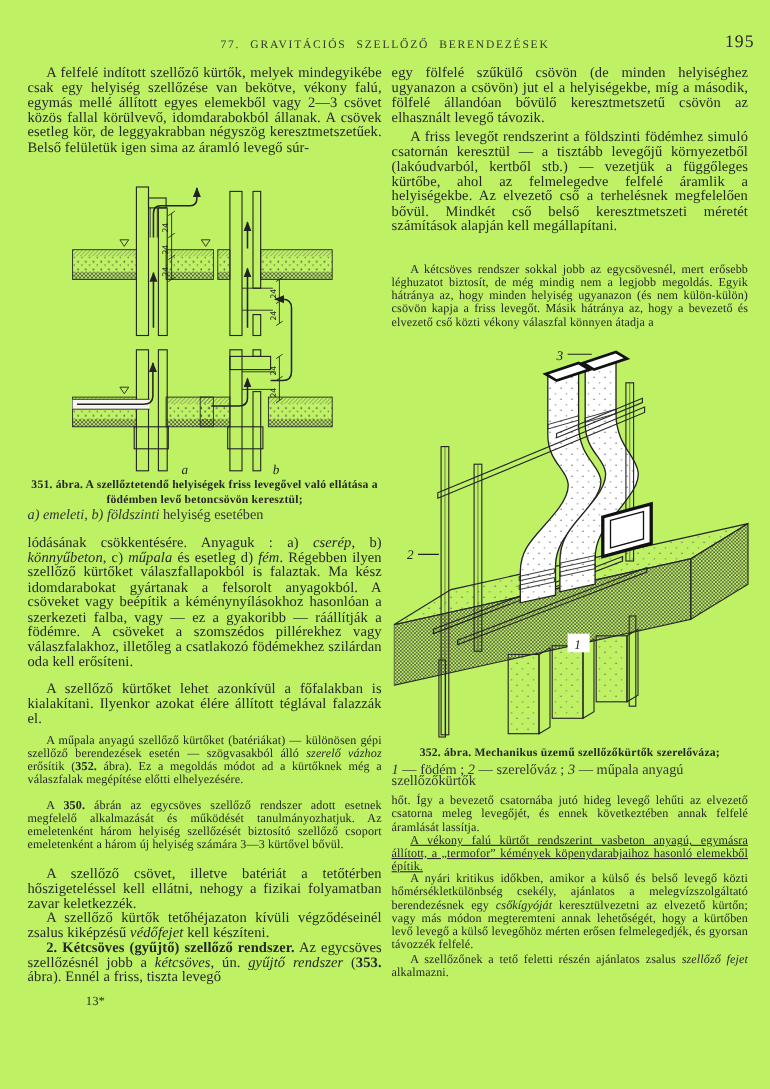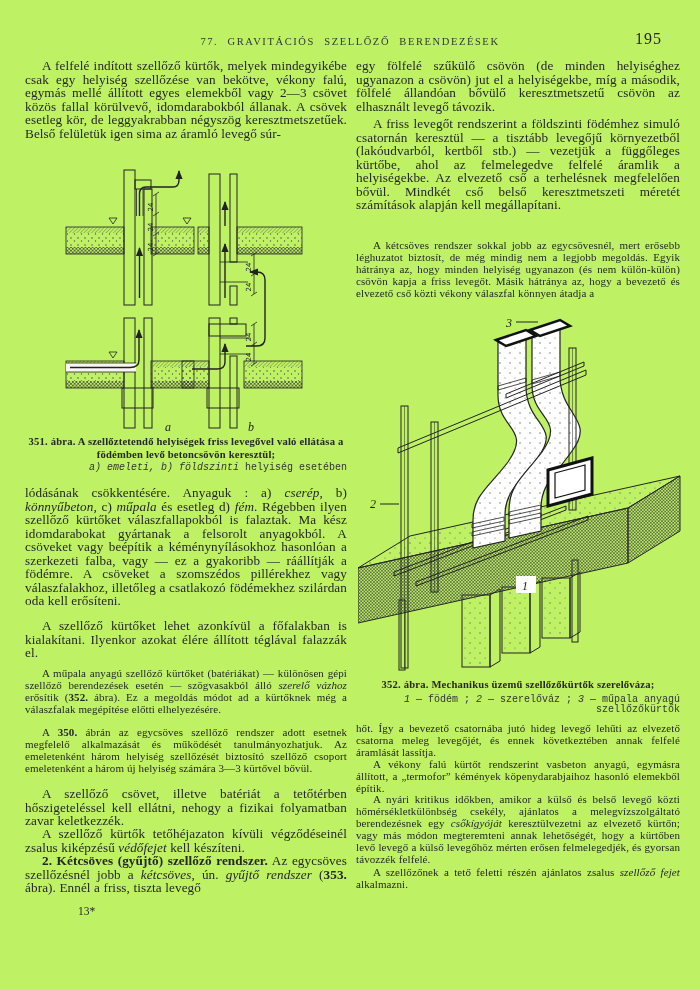--- a/index.html
+++ b/index.html
@@ -3,24 +3,24 @@
 <meta charset="utf-8">
 <style>
   html,body{margin:0;padding:0;}
   body{background:#e9e8e4;}
   .page{position:relative;width:700px;height:990px;margin:0 auto;background:#bef264;
         font-family:"Liberation Serif","DejaVu Serif",serif;color:#262626;overflow:hidden;}
   .t{position:absolute;text-align:justify;font-size:13.2px;line-height:13.5px;letter-spacing:0.1px;}
   .t.ind{text-indent:17px;}
   .sm{font-size:11px;line-height:11.9px;}
   .cap{position:absolute;text-align:center;font-weight:bold;font-size:10.6px;line-height:13px;letter-spacing:0.2px;}
-  .subcap{position:absolute;text-align:right;font-size:10px;line-height:10px;color:#333;font-family:Liberation Mono, monospace;}
+  .subcap{position:absolute;text-align:left;font-size:13px;line-height:10px;color:#333;}
   .hdr{position:absolute;top:36px;left:0;width:700px;text-align:center;font-size:10.5px;
        letter-spacing:1.6px;word-spacing:5px;color:#353535;}
-  .pageno{position:absolute;top:30px;right:38px;font-size:16px;letter-spacing:1px;color:#262626;}
+  .pageno{position:absolute;top:30px;right:14px;font-size:16px;letter-spacing:1px;color:#262626;}
   .sig{position:absolute;left:78px;top:905px;font-size:11.5px;text-align:center;}
   em{font-style:italic;}
   strong{font-weight:bold;}
   svg{position:absolute;}
   .figlabel{font-family:"Liberation Serif","DejaVu Serif",serif;font-style:italic;font-size:12px;fill:#1e1e1e;}
   .dimlabel{font-family:"DejaVu Sans",sans-serif;font-size:7px;fill:#222;}
   .flow{stroke:#222;stroke-width:1.4;fill:none;}
   .ln{stroke:#222;stroke-width:1;fill:none;}
   .thin{stroke:#222;stroke-width:0.8;fill:none;}
 </style>
@@ -260,17 +260,17 @@
     <line x1="22" y1="194" x2="41" y2="194" class="ln"></line>
     <text class="figlabel" x="12" y="198">2</text>
     <rect x="158" y="266" width="20" height="17" fill="#fff"></rect>
     <text class="figlabel" x="164" y="280">1</text>
   </svg>
 
   <div class="cap" style="left:356px;top:678px;width:324px;"><strong>352. ábra.</strong><span> Mechanikus üzemű szellőzőkürtők szerelőváza;</span></div>
   <div class="subcap" style="left:356px;top:695px;width:324px;"><em>1</em><span> — födém ;  </span><em>2</em><span> — szerelőváz ;  </span><em>3</em><span> — műpala anyagú szellőzőkürtők</span></div>
 
   <div class="t sm" style="left:356px;top:723px;width:324px;"><span>hőt. Így a bevezető csatornába jutó hideg levegő lehűti az elvezető csatorna meleg levegőjét, és ennek következtében annak felfelé áramlását lassítja.</span></div>
-  <div class="t sm ind" style="left:356px;top:759px;width:324px;"><span>A vékony falú kürtőt rendszerint vasbeton anyagú, egymásra állított, a „termofor” kémények köpenydarabjaihoz hasonló elemekből építik.</span></div>
+  <div class="t sm ind" style="left:356px;top:759px;width:324px;text-decoration:underline;"><span>A vékony falú kürtőt rendszerint vasbeton anyagú, egymásra állított, a „termofor” kémények köpenydarabjaihoz hasonló elemekből építik.</span></div>
   <div class="t sm ind" style="left:356px;top:794px;width:324px;"><span>A nyári kritikus időkben, amikor a külső és belső levegő közti hőmérsékletkülönbség csekély, ajánlatos a melegvízszolgáltató berendezésnek egy </span><em>csőkígyóját</em><span> keresztülvezetni az elvezető kürtőn; vagy más módon megteremteni annak lehetőségét, hogy a kürtőben levő levegő a külső levegőhöz mérten erősen felmelegedjék, és gyorsan távozzék felfelé.</span></div>
   <div class="t sm ind" style="left:356px;top:867px;width:324px;"><span>A szellőzőnek a tető feletti részén ajánlatos zsalus </span><em>szellőző fejet</em><span> alkalmazni.</span></div>
 
 </div>
 
 </body></html>

